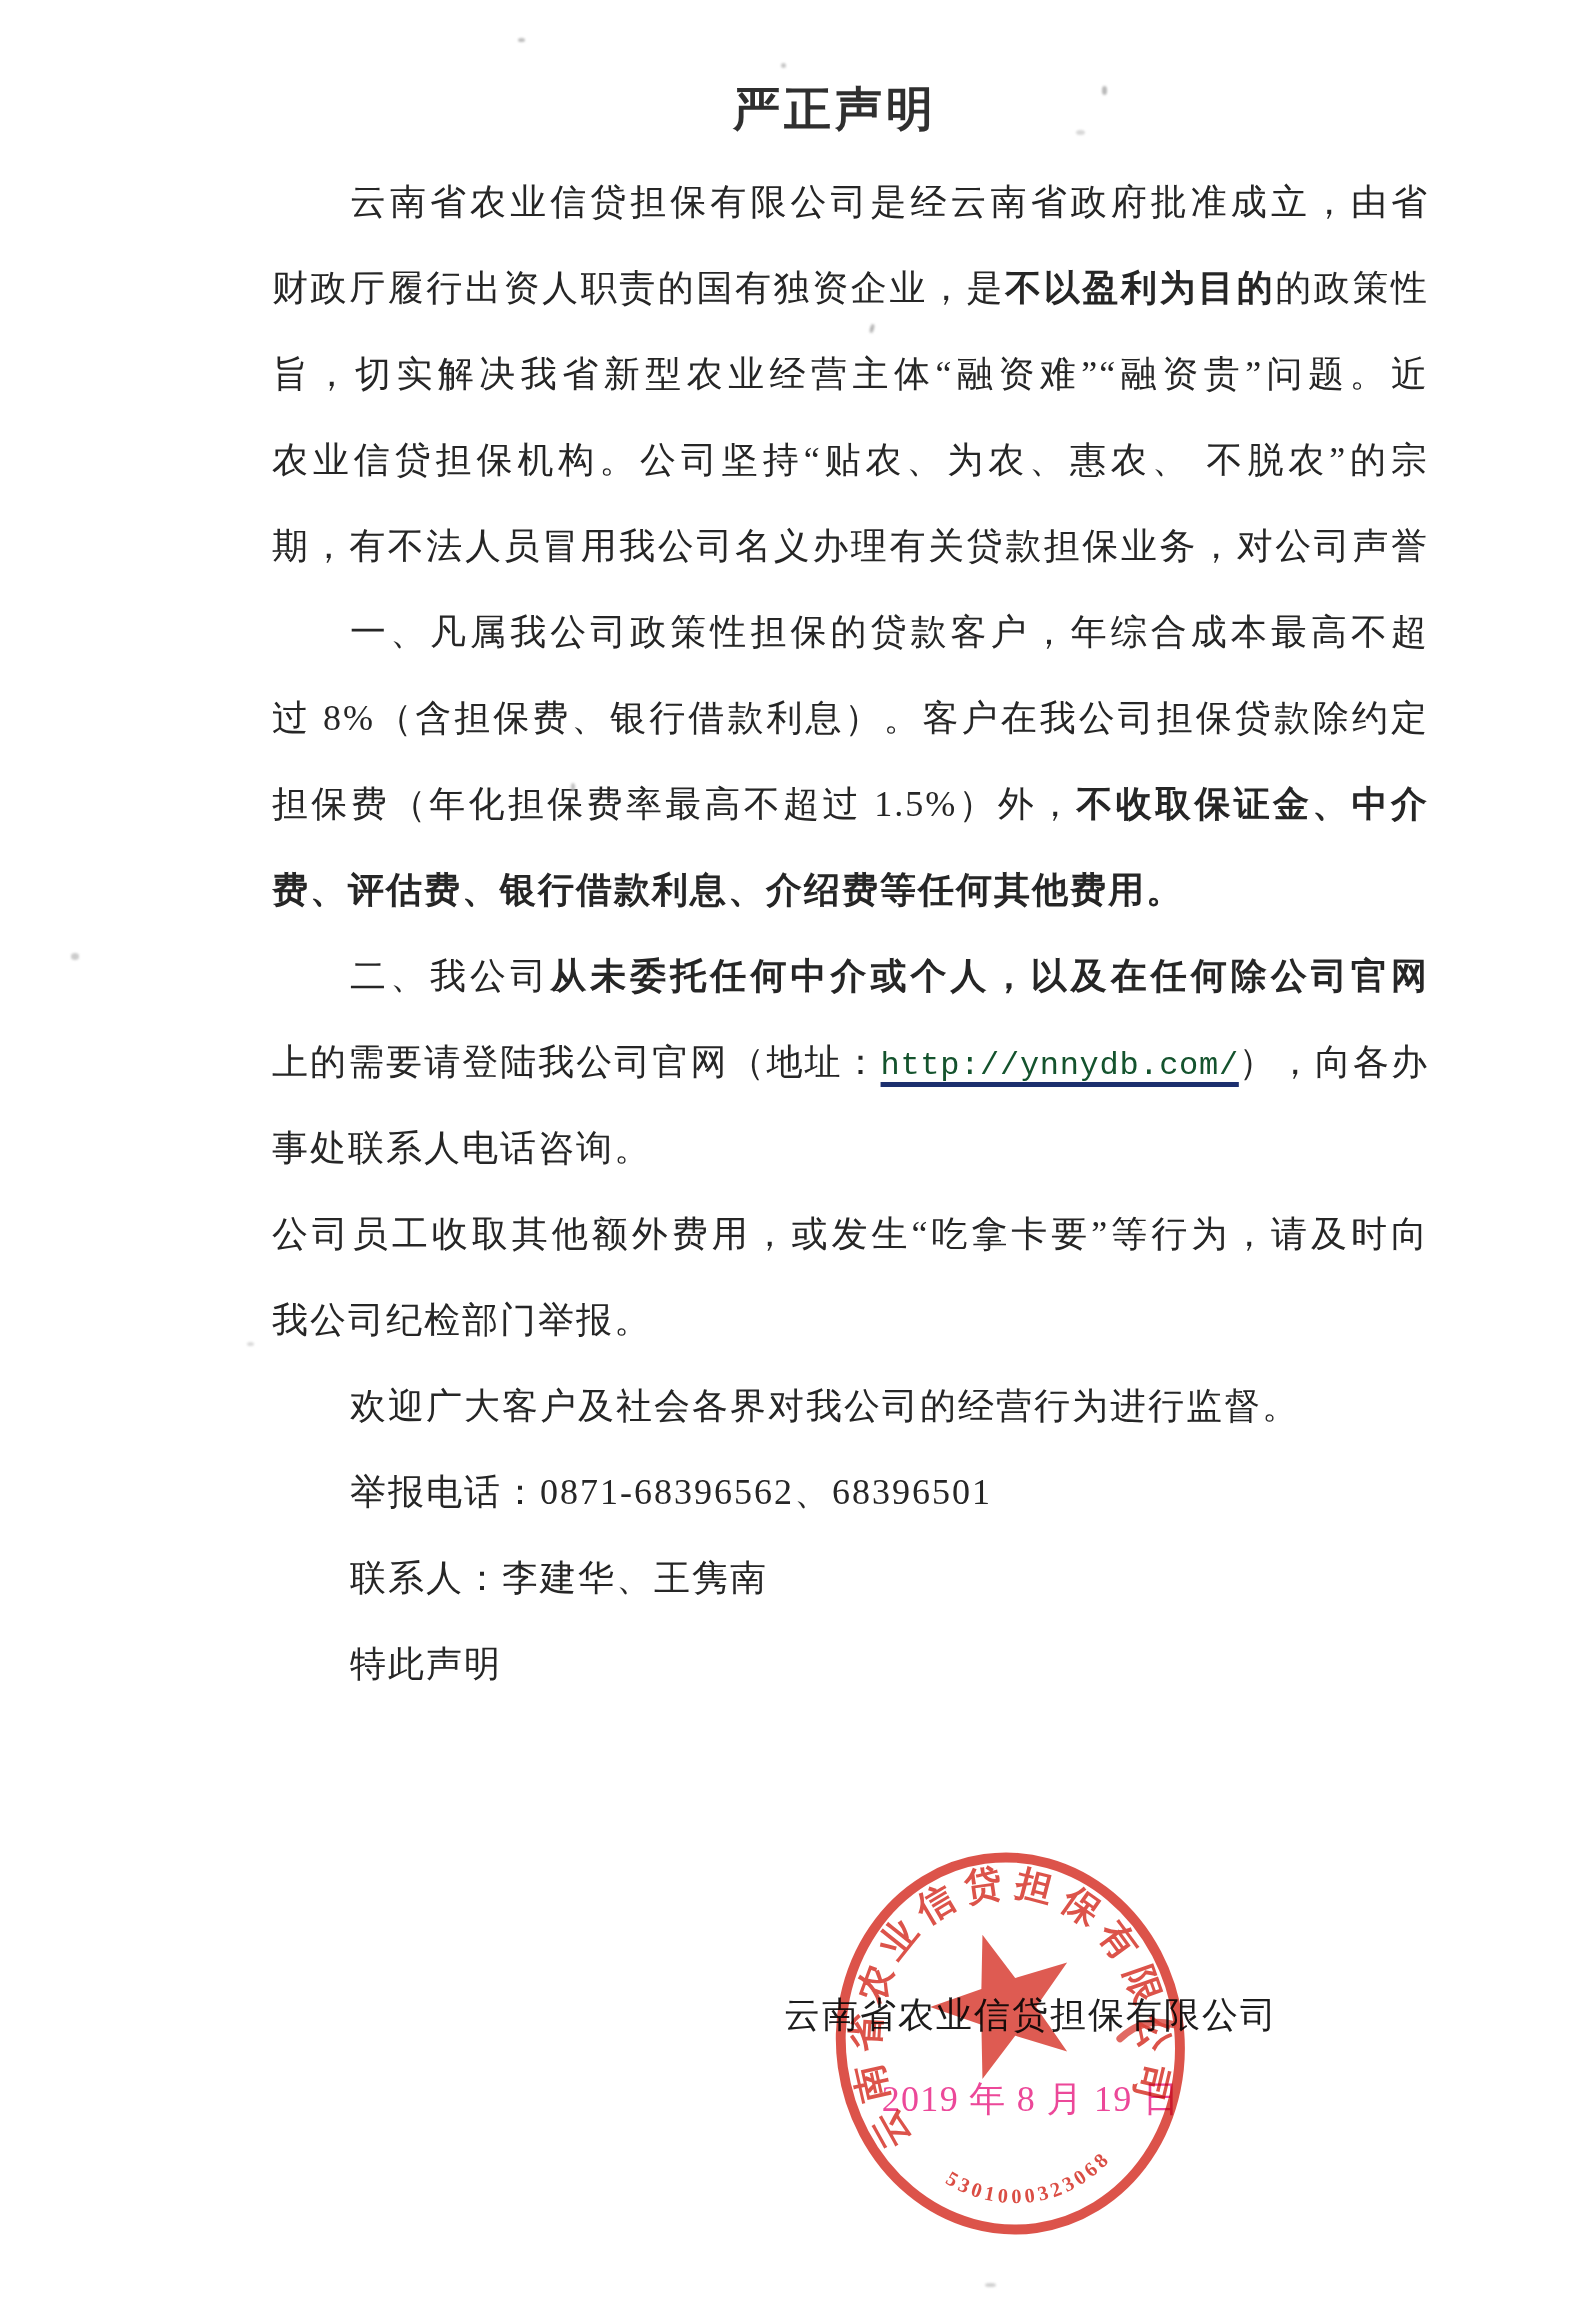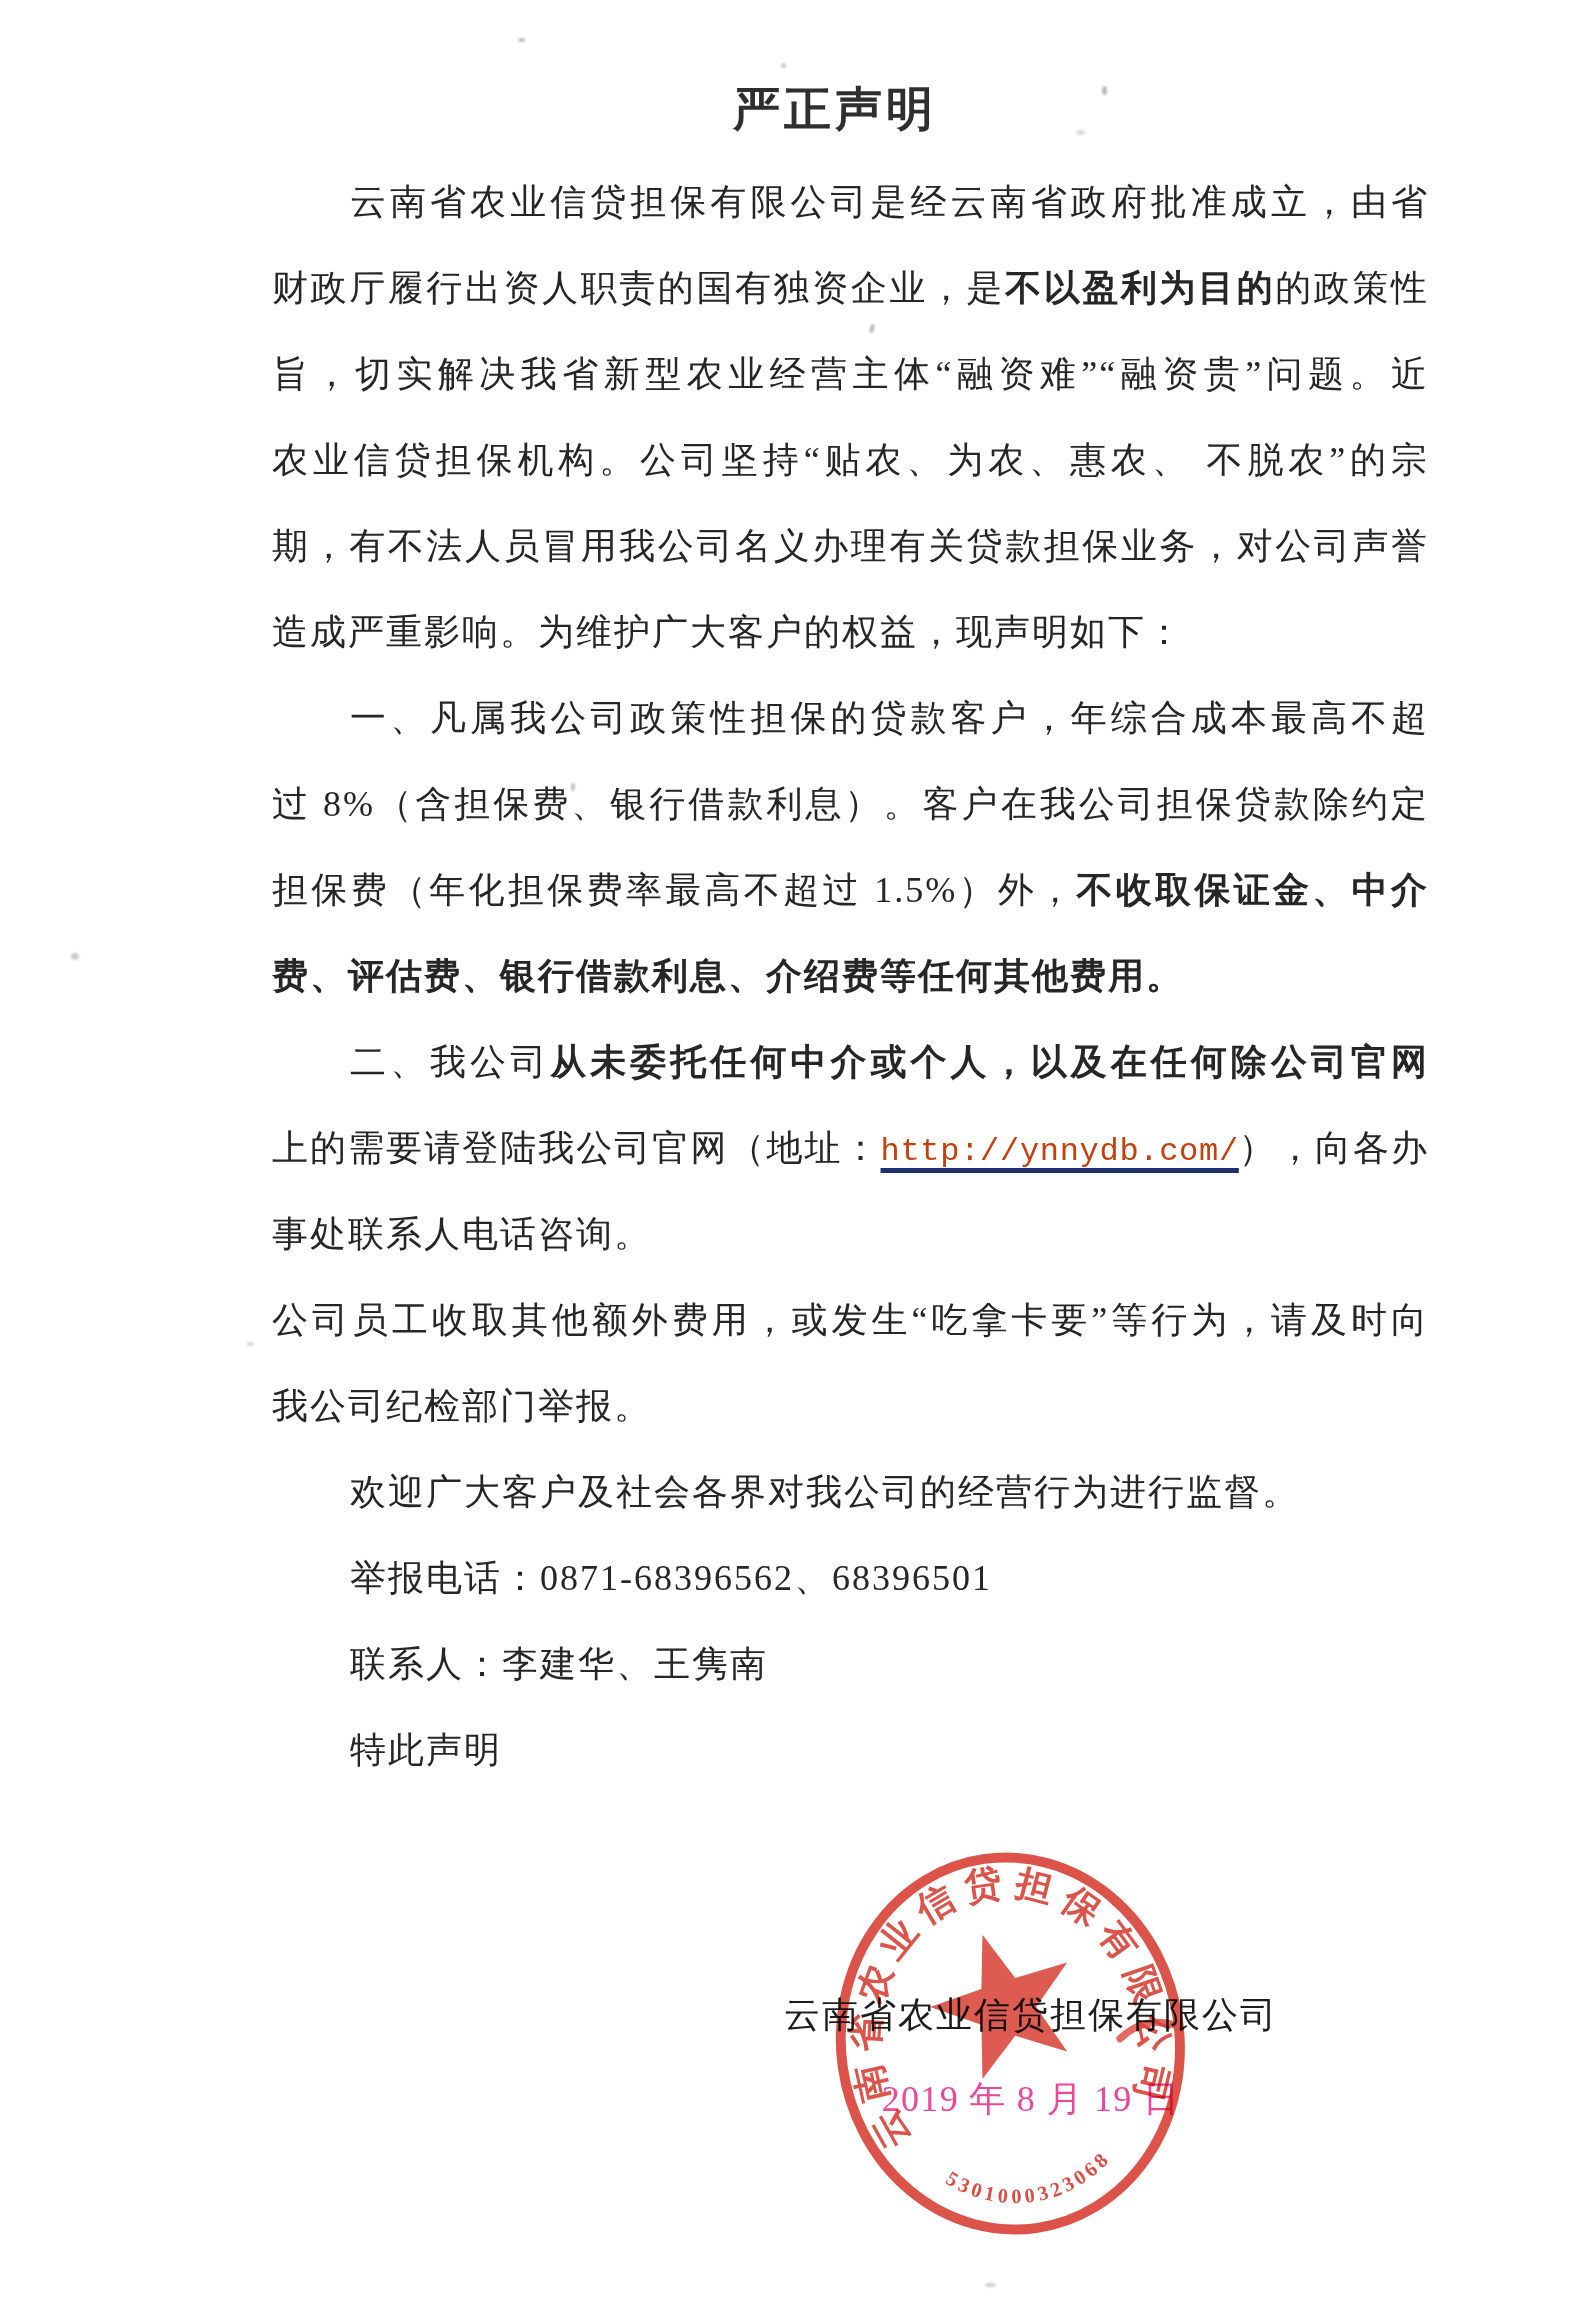--- a/index.html
+++ b/index.html
@@ -48,27 +48,26 @@
 <div class="page">
 
   <div class="doc-title">严正声明</div>
 
   <div class="text-block">
       <div class="line just ind"><span>云南省农业信贷担保有限公司是经云南省政府批准成立，由省</span></div>
       <div class="line just"><span>财政厅履行出资人职责的国有独资企业，是</span><span class="b">不以盈利为目的</span><span>的政策性</span></div>
       <div class="line just"><span>旨，切实解决我省新型农业经营主体“融资难”“融资贵”问题。近</span></div>
       <div class="line just"><span>农业信贷担保机构。公司坚持“贴农、为农、惠农、 不脱农”的宗</span></div>
       <div class="line just"><span>期，有不法人员冒用我公司名义办理有关贷款担保业务，对公司声誉</span></div>
-      <div class="line"><span>造成严重影响。为维护广大客户的权益，现声明如下：</span></div>
       <div class="line just ind"><span>一、凡属我公司政策性担保的贷款客户，年综合成本最高不超</span></div>
       <div class="line just"><span>过 8%（含担保费、银行借款利息）。客户在我公司担保贷款除约定的</span></div>
       <div class="line just"><span>担保费（年化担保费率最高不超过 1.5%）外，</span><span class="b">不收取保证金、中介</span></div>
       <div class="line"><span class="b">费、评估费、银行借款利息、介绍费等任何其他费用。</span></div>
       <div class="line just ind"><span>二、我公司</span><span class="b">从未委托任何中介或个人，以及在任何除公司官网</span></div>
-      <div class="line just"><span>上的需要请登陆我公司官网（地址：</span><a class="url" style="color: #c2410c;">http://ynnydb.com/</a><span>），向各办</span></div>
+      <div class="line just"><span>上的需要请登陆我公司官网（地址：</span><a class="url" style="color: #14532d;">http://ynnydb.com/</a><span>），向各办</span></div>
       <div class="line"><span>事处联系人电话咨询。</span></div>
       <div class="line just"><span>公司员工收取其他额外费用，或发生“吃拿卡要”等行为，请及时向</span></div>
       <div class="line"><span>我公司纪检部门举报。</span></div>
       <div class="line ind"><span>欢迎广大客户及社会各界对我公司的经营行为进行监督。</span></div>
       <div class="line ind"><span>举报电话：0871-68396562、68396501</span></div>
       <div class="line ind"><span>联系人：李建华、王隽南</span></div>
       <div class="line ind"><span>特此声明</span></div>
     </div>
 
   <div class="sig-company">云南省农业信贷担保有限公司</div>

